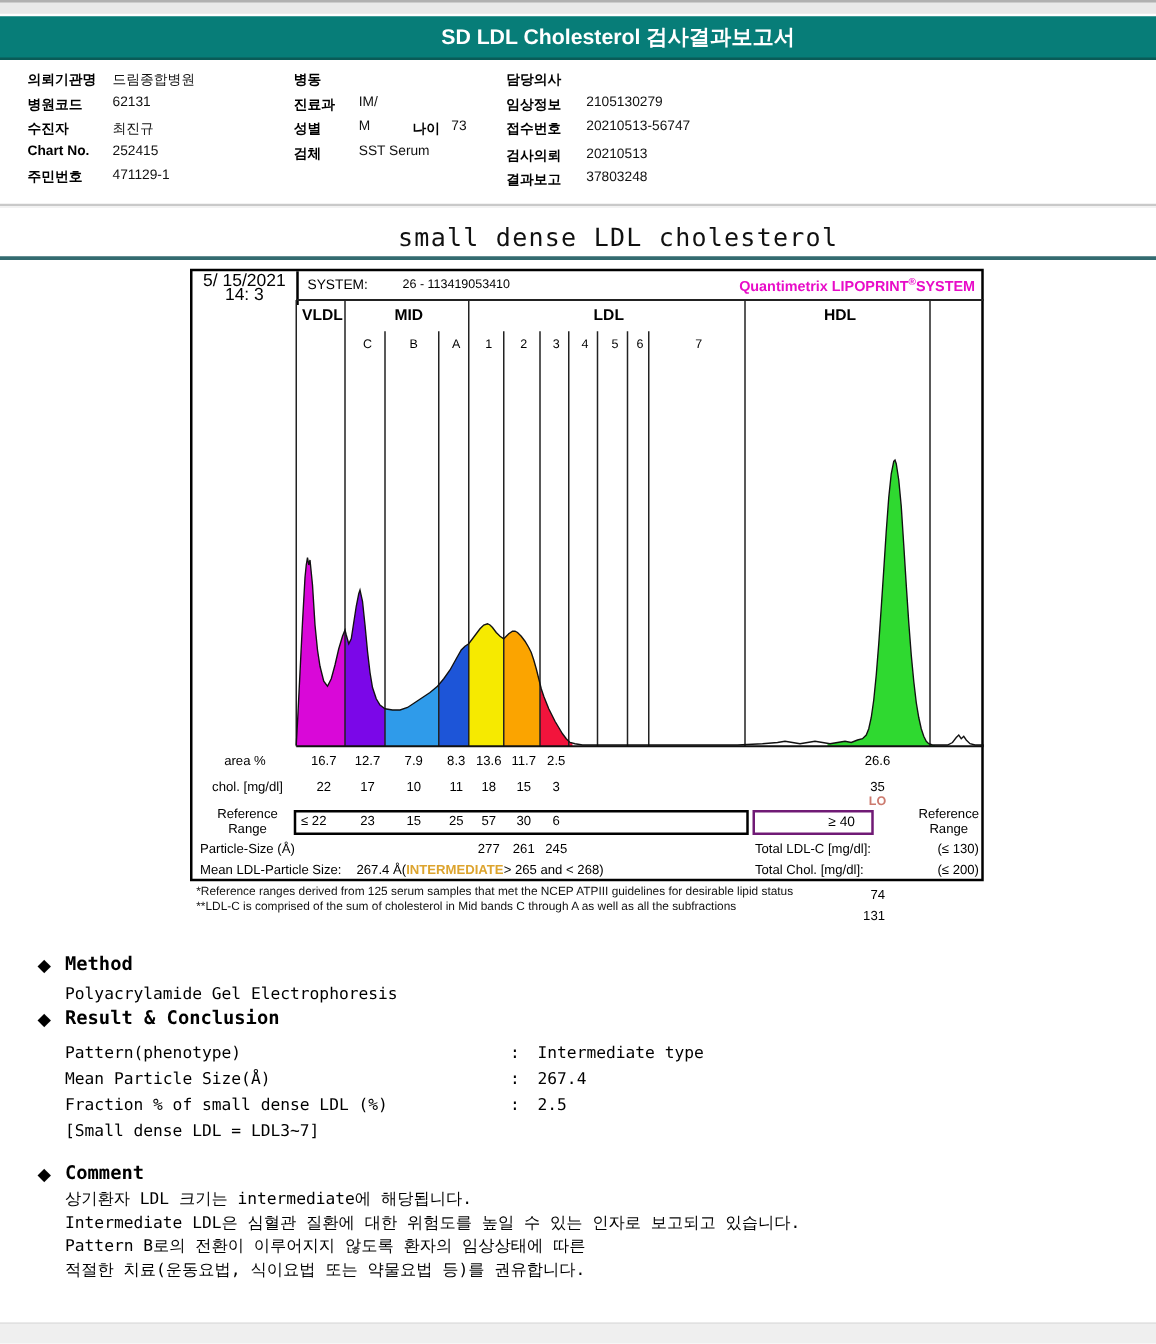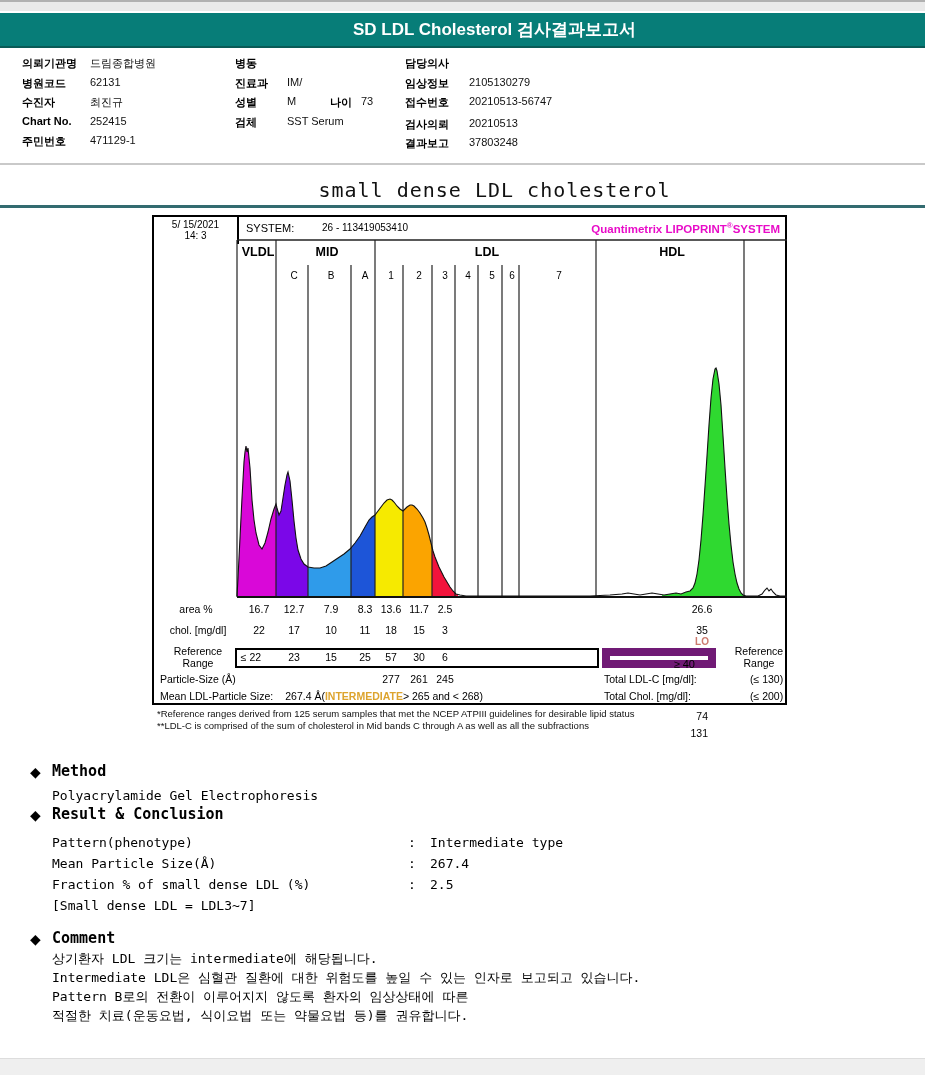--- a/index.html
+++ b/index.html
@@ -13,33 +13,33 @@
   
   .pl{position:absolute;font-size:11px;font-weight:bold;white-space:nowrap;}
   .pv{position:absolute;font-size:11px;white-space:nowrap;color:#111;}
   #divider{top:163px;left:0;width:925px;height:2px;background:#c9c9c9;border-bottom:1px solid #fff;}
   #section-title{top:178px;left:0;width:925px;text-align:center;font-size:20px;letter-spacing:1px;
                  font-family:"DejaVu Sans Mono","Liberation Mono",monospace;color:#111;}
   #teal-rule{top:205px;left:0;width:925px;height:3px;background:#336b70;}
   
   #chart{left:152px;top:215px;width:635px;height:490px;border:2px solid #000;box-sizing:border-box;background:#fff;}
   #date-cell{position:absolute;left:0;top:0;width:83px;height:25px;border-right:2px solid #000;
-             font-size:10px;line-height:11px;padding-top:2px;text-align:center;box-sizing:content-box;}
+             font-size:14px;line-height:11px;padding-top:2px;text-align:center;box-sizing:content-box;}
   .sample-lab{position:absolute;left:92px;top:5px;font-size:11px;}
   .sample-val{position:absolute;left:168px;top:5px;font-size:10px;}
   #brand{position:absolute;right:5px;top:4px;font-size:11.5px;font-weight:bold;color:#e80cc8;white-space:nowrap;}
   #brand sup{font-size:8px;}
   .glabel{position:absolute;top:28px;width:80px;text-align:center;font-weight:bold;font-size:12.5px;}
   .slabel{position:absolute;top:53px;width:30px;text-align:center;font-size:10px;}
   #plot-svg{position:absolute;left:82px;top:22px;width:552px;height:359px;}
   .rowlab{position:absolute;font-size:10.5px;white-space:nowrap;}
   .bval{position:absolute;width:44px;text-align:center;font-size:10.5px;white-space:nowrap;}
   #lo-flag{position:absolute;left:526px;top:419px;width:44px;text-align:center;font-size:10px;font-weight:bold;color:#cc7a6e;}
   #refbox-left{position:absolute;left:81px;top:431px;width:364px;height:20px;border:2px solid #000;box-sizing:border-box;}
-  #refbox-right{position:absolute;left:448px;top:431px;width:114px;height:20px;border:8px solid #701a75;box-sizing:border-box;
+  #refbox-right{position:absolute;left:448px;top:431px;width:97px;height:20px;border:2px solid #701a75;box-sizing:border-box;
                 font-size:11px;text-align:right;line-height:16px;padding-right:13px;}
   .refv{top:434px;font-size:10.5px;}
   .tot-lab{position:absolute;left:450px;font-size:10.5px;white-space:nowrap;}
   .tot-val{position:absolute;left:516px;width:38px;text-align:right;font-size:10.5px;margin-top:37px;}
   .tot-ref{position:absolute;left:596px;font-size:10.5px;white-space:nowrap;}
   #mean-row{position:absolute;left:6px;top:473px;font-size:10.5px;white-space:nowrap;}
   #mean-row .hv{margin-left:12px;}
   .intermediate{color:#dda42e;font-weight:bold;text-align:center;}
   .footnote{position:absolute;left:157px;font-size:9.5px;line-height:11.5px;color:#111;white-space:nowrap;}
   

